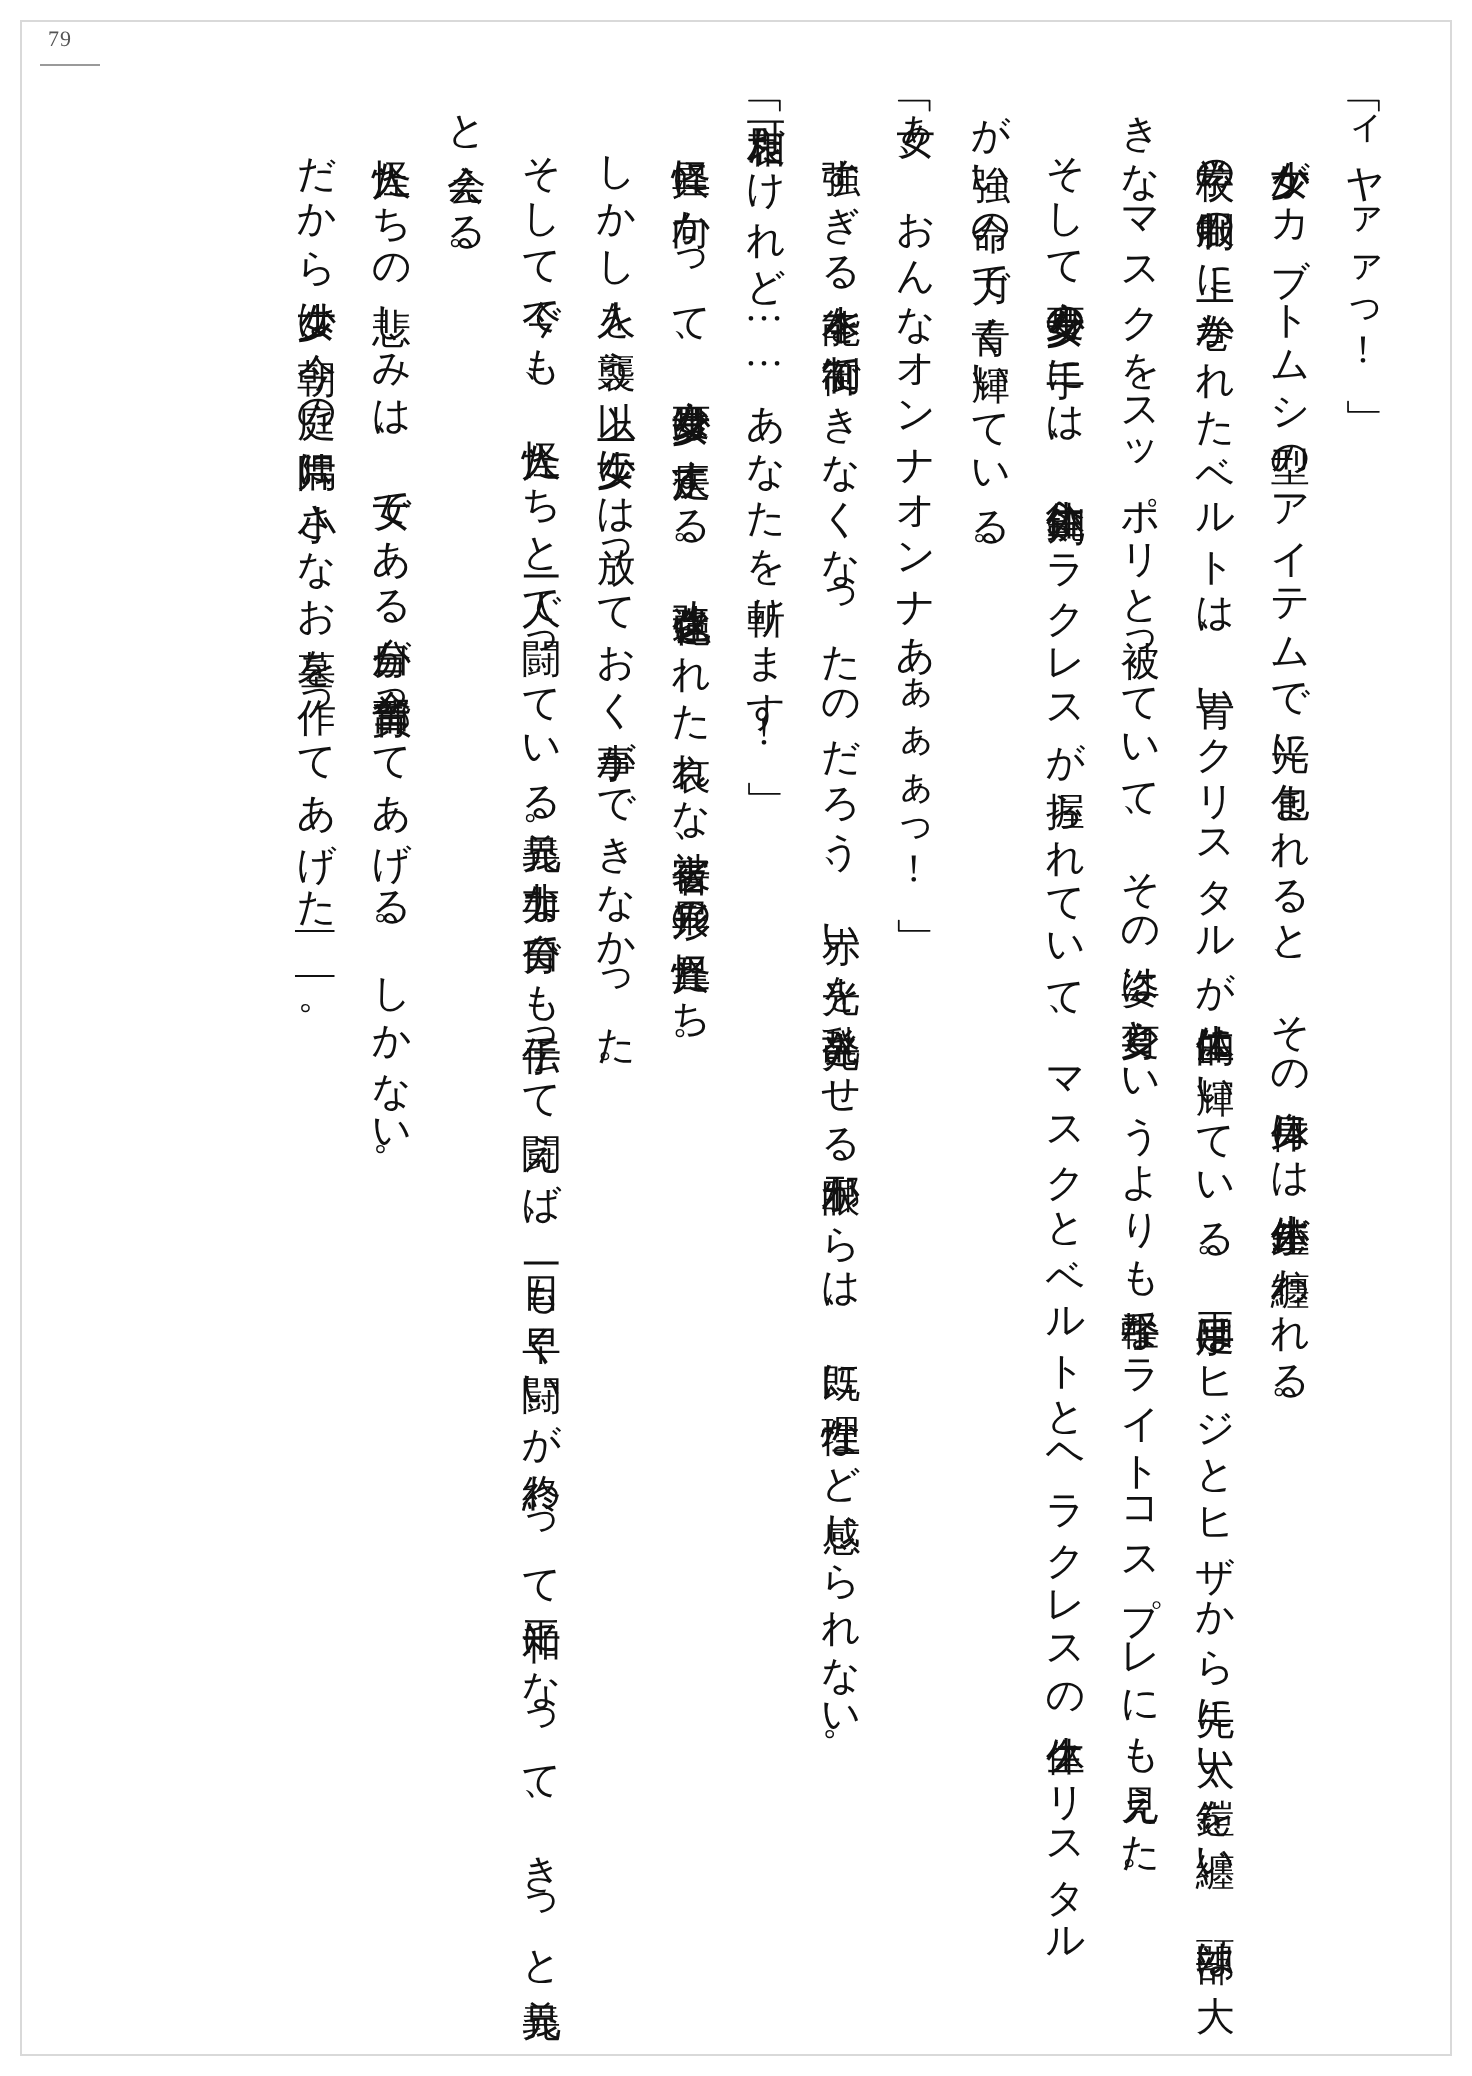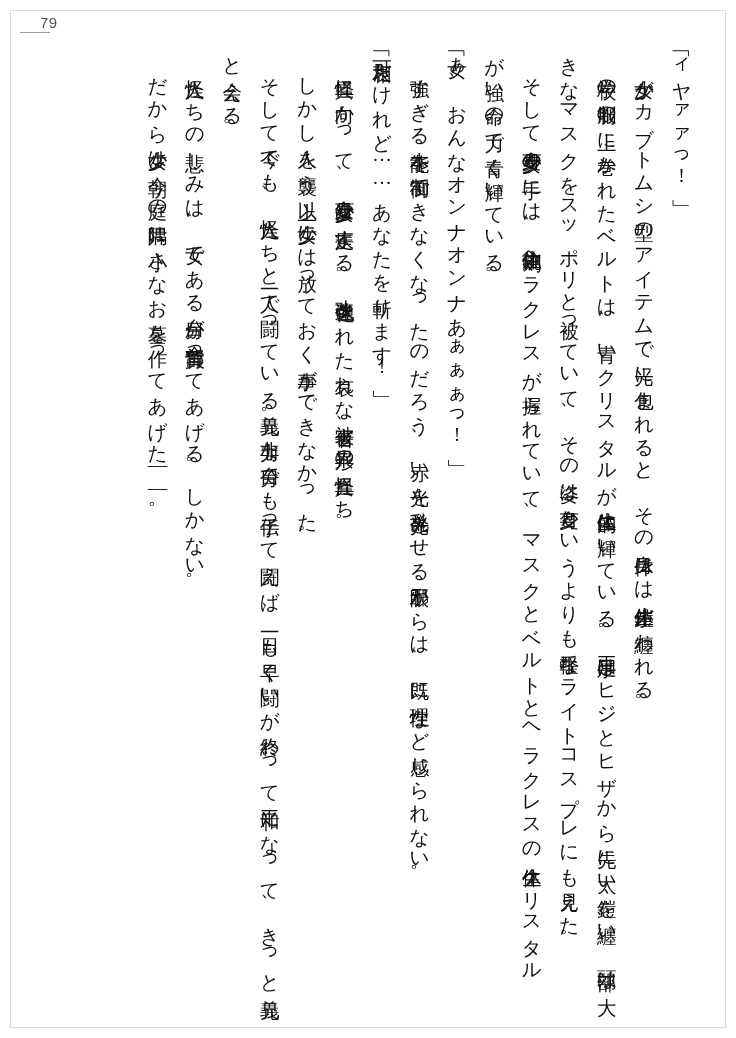--- a/index.html
+++ b/index.html
@@ -21,25 +21,24 @@
     top: 10px;
     right: 10px;
     bottom: 10px;
     border: 1px solid #d9d9d9;
     box-sizing: border-box;
   }
   .page-number {
     position: absolute;
     left: 24px;
     top: 14px;
-    font-size: 15px;
+    font-size: 11px;
     color: #555555;
     letter-spacing: 0.5px;
-    font-family: Liberation Sans, sans-serif;
-    margin-left: 16px;
+    font-family: Liberation Serif, serif;
   }
   .page-number-rule {
     position: absolute;
     left: 20px;
     top: 32px;
     width: 30px;
     height: 1px;
     background: #9a9a9a;
   }
   

